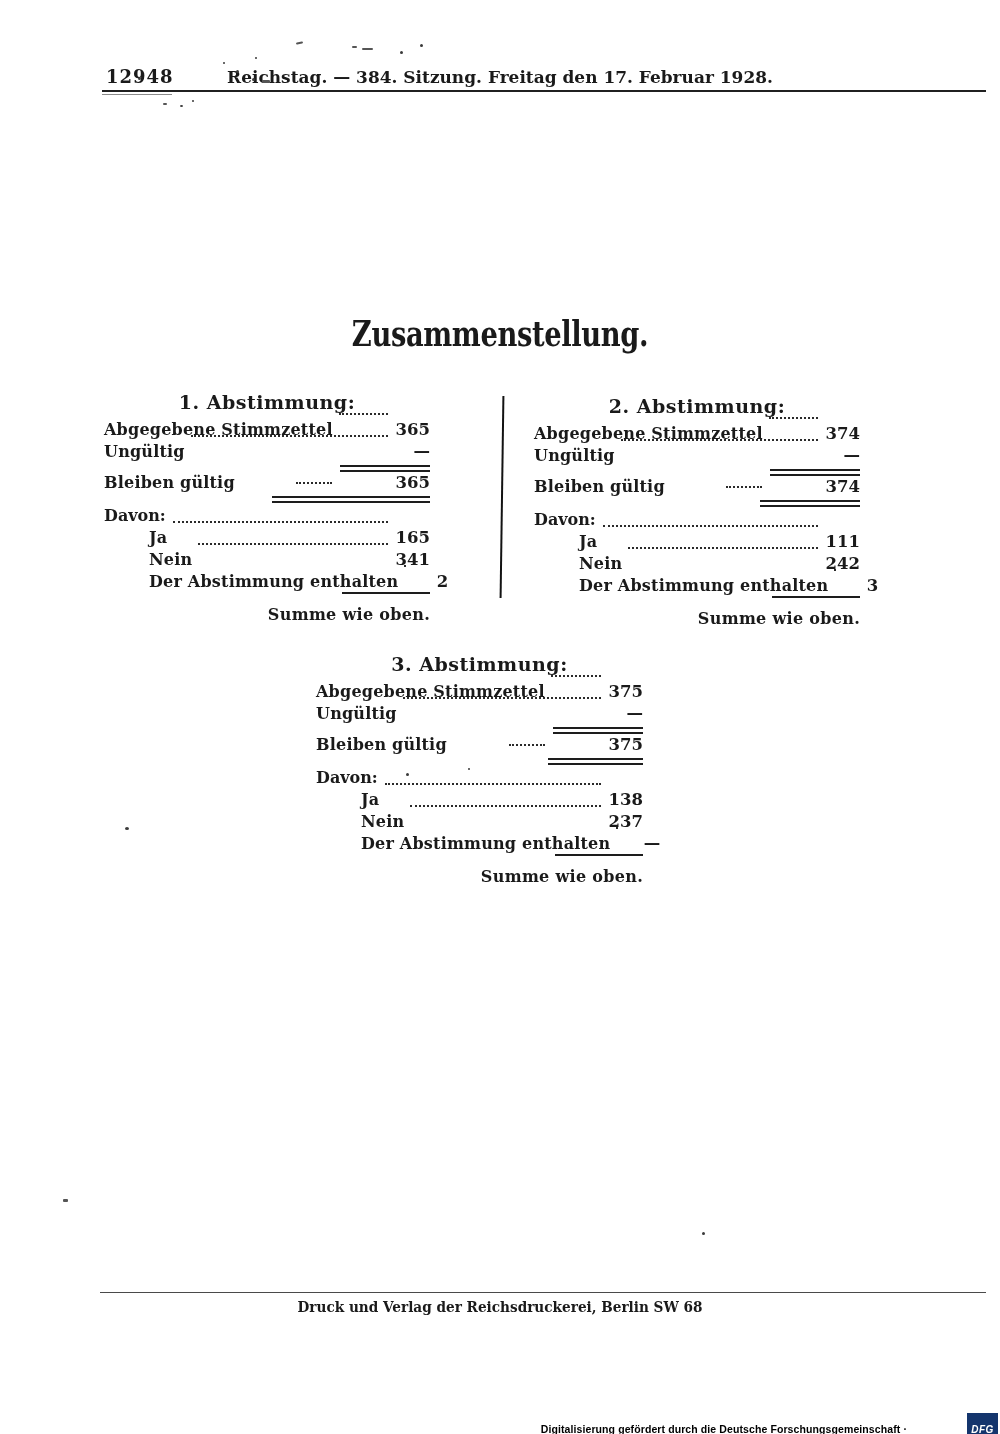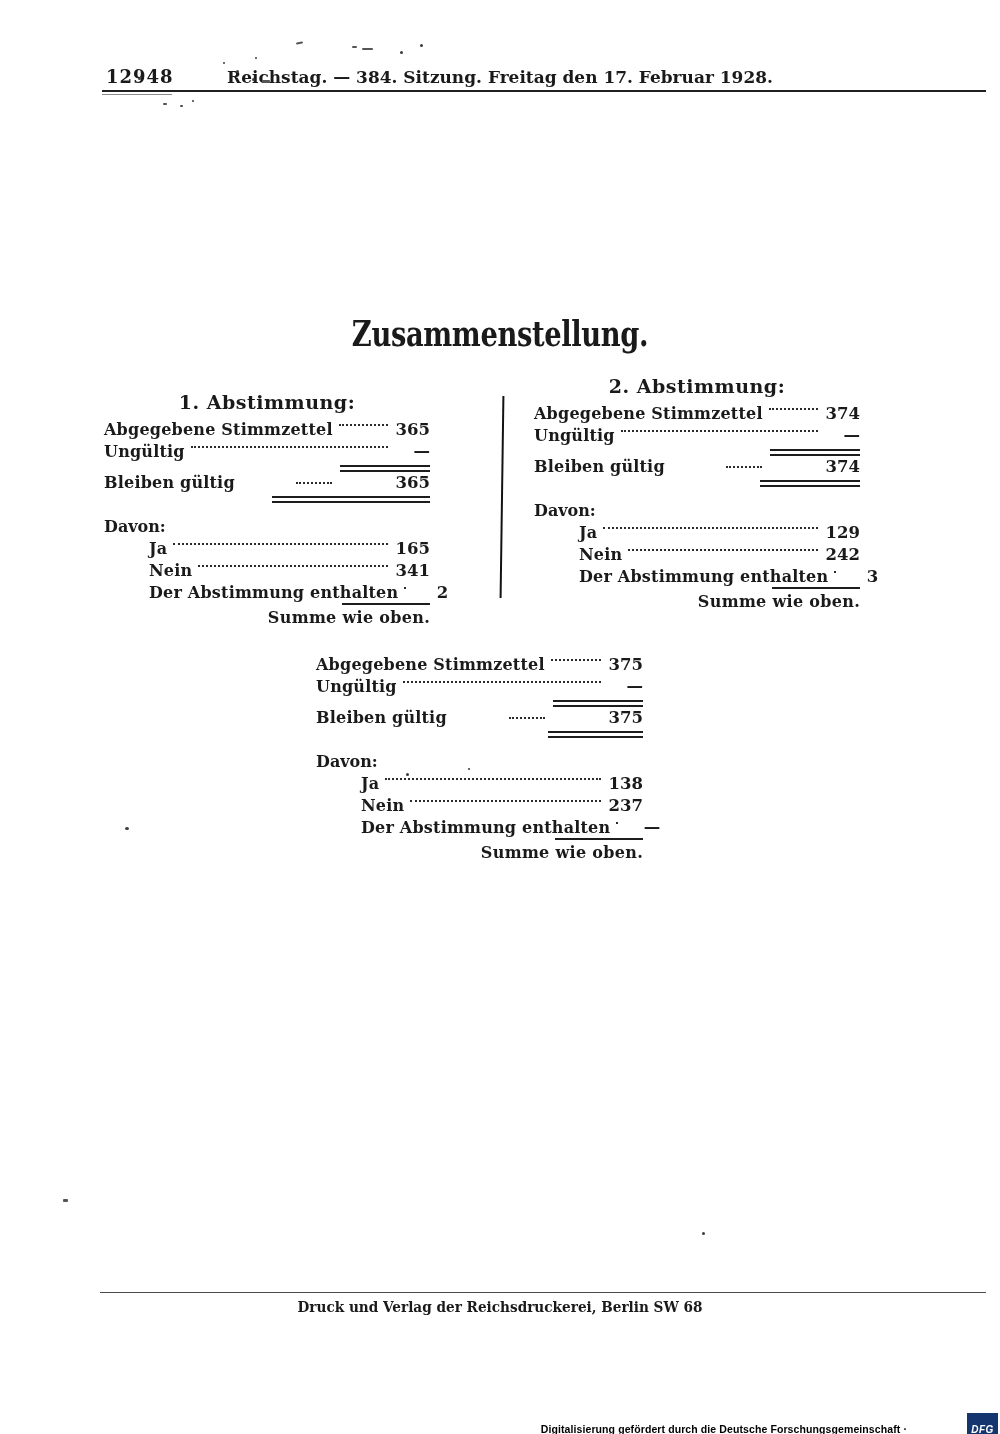--- a/index.html
+++ b/index.html
@@ -13,38 +13,38 @@
   
   .page-number { position:absolute; left:106px; top:66px; font-size:18px; letter-spacing:1px; }
   .header-title { position:absolute; left:0; right:0; top:67px; text-align:center; font-size:17.5px; transform:scaleX(.97); }
   .header-rule { position:absolute; left:102px; top:90px; width:884px; height:2px; background:#202020; }
   .header-rule-faint { position:absolute; left:102px; top:94px; width:70px; height:1px; background:#8a8a8a; }
   
   .doc-title { position:absolute; left:0; right:0; top:312px; text-align:center; font-size:36px; transform:scaleX(.76); letter-spacing:-0.5px; }
   
   .vote { position:absolute; font-size:16px; }
   .vote-1 { left:104px; top:392px; width:326px; }
-  .vote-2 { left:534px; top:376px; width:326px; }
+  .vote-2 { left:534px; top:396px; width:326px; }
   .vote-3 { left:316px; top:654px; width:327px; }
   .vote-heading { text-align:center; font-size:19px; line-height:21px; margin-bottom:6px; letter-spacing:.5px; }
-  .vrow { display:flex; align-items:center; line-height:22px; white-space:nowrap; }
+  .vrow { display:flex; align-items:flex-start; line-height:22px; white-space:nowrap; }
   .lbl { letter-spacing:.2px; }
   .val { min-width:36px; text-align:right; font-size:16.5px; }
   .leader { flex:1; position:relative; min-width:14px; }
   .leader::after { content:""; position:absolute; left:6px; right:6px; bottom:4px; border-bottom:2.6px dotted #2a2a2a; }
   .leader-fixed { width:46px; position:relative; }
   .leader-fixed::after { content:""; position:absolute; left:5px; right:5px; bottom:4px; border-bottom:2.6px dotted #2a2a2a; }
   .total-row { display:flex; justify-content:space-between; align-items:baseline; line-height:22px; margin-top:3px; white-space:nowrap; }
   .rule-double { height:7px; border-top:2px solid #1d1d1d; border-bottom:2px solid #1d1d1d; margin-left:auto; }
   .rule-top { width:90px; margin-top:2px; margin-bottom:-3px; }
   .rule-bottom { margin-top:2px; }
-  .davon { margin-top:13px; line-height:22px; }
+  .davon { margin-top:2px; line-height:22px; }
   .indent { padding-left:45px; }
   .rule-single { height:2px; background:#1d1d1d; margin-left:auto; width:88px; margin-top:-1px; }
-  .sum-note { text-align:right; line-height:22px; margin-top:2px; letter-spacing:.3px; }
+  .sum-note { text-align:right; line-height:22px; margin-top:10px; letter-spacing:.3px; }
   
   .col-divider { position:absolute; left:501px; top:396px; width:2px; height:202px; background:#131313; transform:rotate(0.8deg); }
   
   .footer-rule { position:absolute; left:100px; top:1292px; width:886px; height:1px; background:#4a4a4a; }
   .print-footer { position:absolute; left:0; right:0; top:1298px; text-align:center; font-size:14.5px; transform:scaleX(.94); }
   
   .watermark { position:absolute; right:2px; top:1413px; display:flex; align-items:center; gap:20px;
                font-family:"Liberation Sans", sans-serif; font-weight:700; }
   .watermark-text { font-size:10.5px; color:#000; letter-spacing:.1px; }
   .dfg-logo { width:31px; height:32px; display:flex; align-items:center; justify-content:center;
@@ -142,37 +142,38 @@
     <div class="total-row">
       <span class="lbl">Bleiben gültig</span>
       <span class="leader-fixed"></span>
       <span class="val">374</span>
     </div>
     <div class="rule-double rule-bottom" style="width:100px;"></div>
     <div class="davon">Davon:</div>
     <div class="vrow indent">
       <span class="lbl">Ja</span>
       <span class="leader"></span>
-      <span class="val">129</span>
+      <span class="val">111</span>
     </div>
     <div class="vrow indent">
       <span class="lbl">Nein</span>
       <span class="leader"></span>
       <span class="val">242</span>
     </div>
     <div class="vrow indent">
       <span class="lbl">Der Abstimmung enthalten</span>
       <span class="leader"></span>
       <span class="val">3</span>
     </div>
     <div class="rule-single"></div>
     <div class="sum-note">Summe wie oben.</div>
   </div>
 
   <div class="vote vote-3">
+    <div class="vote-heading">3. Abstimmung:</div>
     <div class="vrow">
       <span class="lbl">Abgegebene Stimmzettel</span>
       <span class="leader"></span>
       <span class="val">375</span>
     </div>
     <div class="vrow">
       <span class="lbl">Ungültig</span>
       <span class="leader"></span>
       <span class="val">—</span>
     </div>

